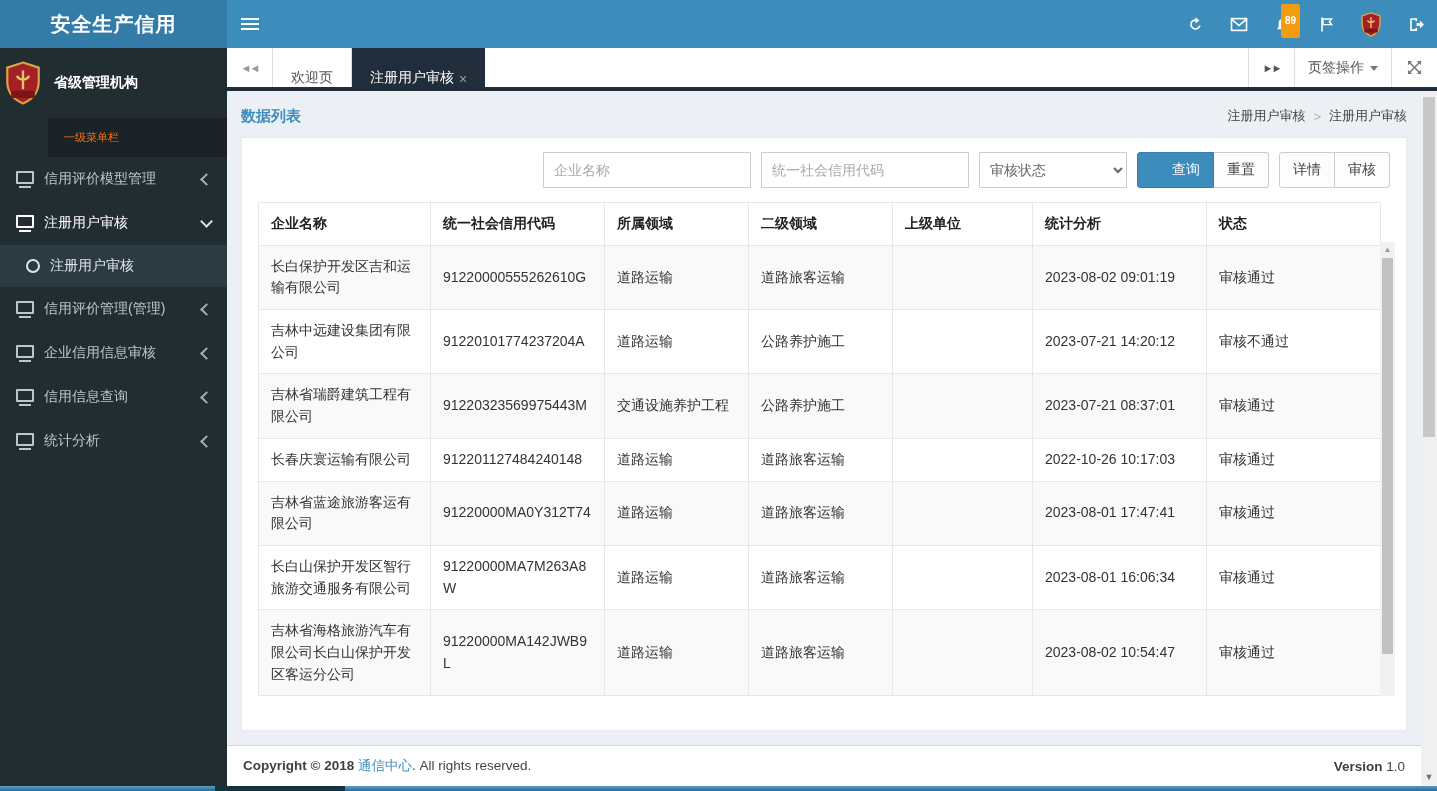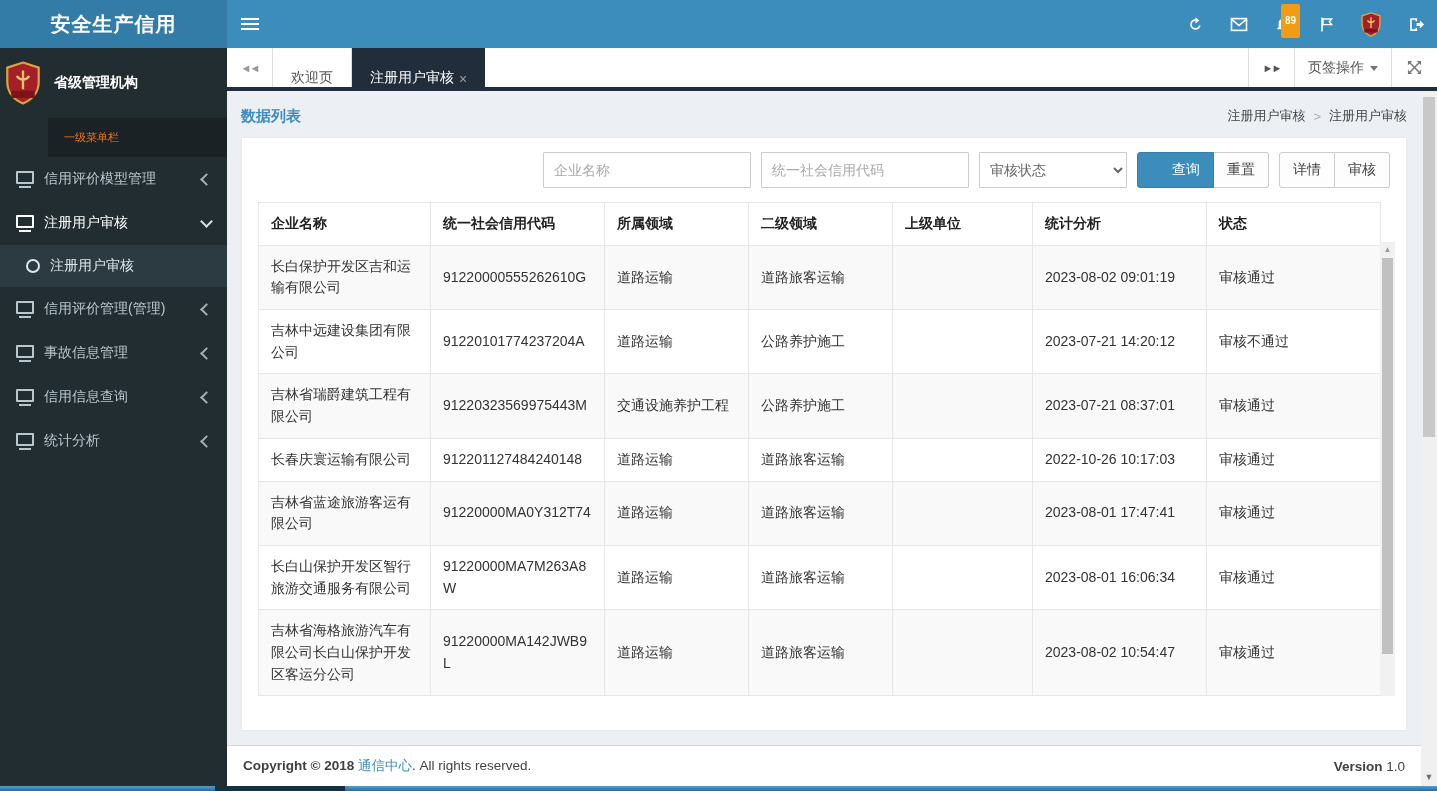--- a/index.html
+++ b/index.html
@@ -180,21 +180,21 @@
     <span class="cir-icon"></span>
     <span class="mi-label">注册用户审核</span>
   </div>
         <div class="menu-item">
     <span class="mon-icon"></span>
     <span class="mi-label">信用评价管理(管理)</span>
     <span class="chev"></span>
   </div>
         <div class="menu-item">
     <span class="mon-icon"></span>
-    <span class="mi-label">事故信息管理</span>
+    <span class="mi-label">企业信用信息审核</span>
     <span class="chev"></span>
   </div>
         <div class="menu-item">
     <span class="mon-icon"></span>
     <span class="mi-label">信用信息查询</span>
     <span class="chev"></span>
   </div>
         <div class="menu-item">
     <span class="mon-icon"></span>
     <span class="mi-label">统计分析</span>

